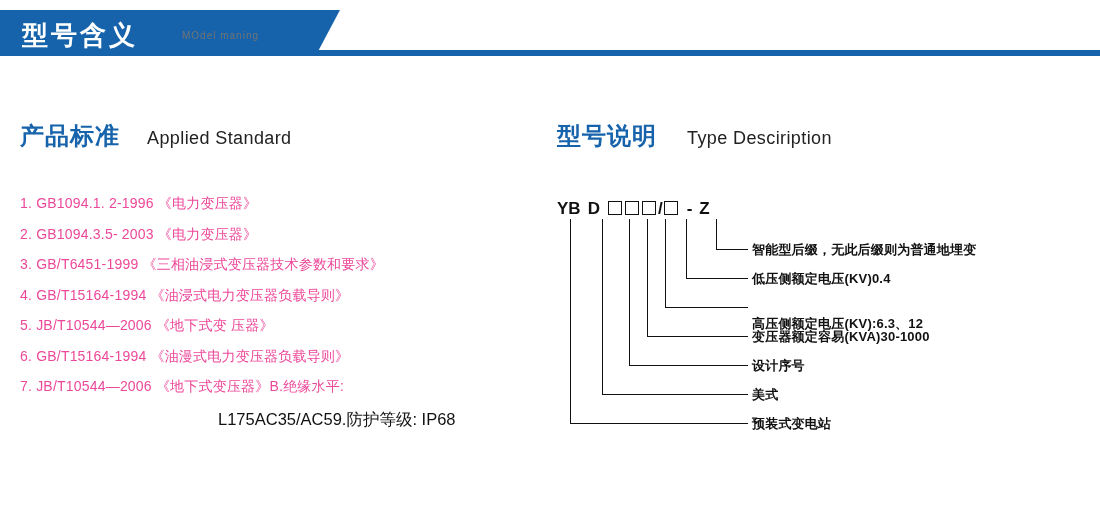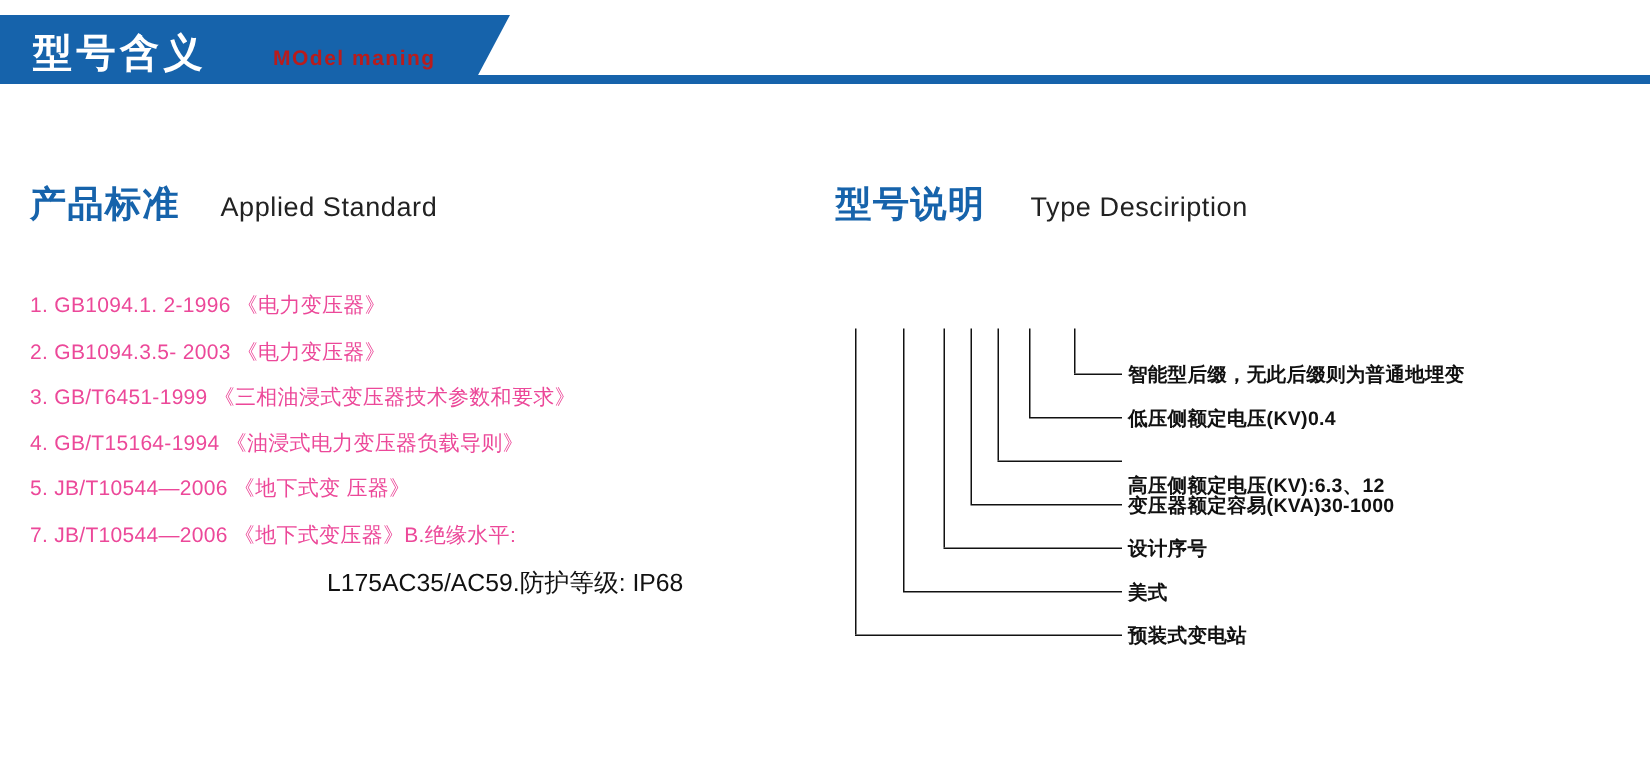--- a/index.html
+++ b/index.html
@@ -54,24 +54,23 @@
     position: absolute;
     left: 22px; top: 18px;
     font-size: 26px;
     font-weight: bold;
     color: #ffffff;
     letter-spacing: 3px;
   }
   .header-en {
     position: absolute;
     left: 182px; top: 30px;
-    font-size: 14px;
-    color: #b91c1c;
+    font-size: 10px;
+    color: #737373;
     letter-spacing: 1px;
-    font-weight: bold;
   }
 
   
   .sec-title-cn {
     position: absolute;
     font-size: 24px;
     font-weight: bold;
     color: #1663ab;
     letter-spacing: 1px;
   }
@@ -168,29 +167,33 @@
 
 <div class="sec-title-cn" id="std-title-cn">产品标准</div>
 <div class="sec-title-en" id="std-title-en">Applied Standard</div>
 
 <div class="std-list">
   <div class="std-item">1. GB1094.1. 2-1996 《电力变压器》</div>
   <div class="std-item">2. GB1094.3.5- 2003 《电力变压器》</div>
   <div class="std-item">3. GB/T6451-1999  《三相油浸式变压器技术参数和要求》</div>
   <div class="std-item">4. GB/T15164-1994 《油浸式电力变压器负载导则》</div>
   <div class="std-item">5. JB/T10544—2006 《地下式变 压器》</div>
+  <div class="std-item">6. GB/T15164-1994 《油漫式电力变压器负载导则》</div>
   <div class="std-item">7. JB/T10544—2006 《地下式变压器》B.绝缘水平:</div>
   <div class="std-item-cont">L175AC35/AC59.防护等级: IP68</div>
 </div>
 
 <div class="sec-title-cn" id="type-title-cn">型号说明</div>
 <div class="sec-title-en" id="type-title-en">Type Desciription</div>
 
 <div class="type-zone">
 
+  <div class="code-row">
+    <span>YB</span><span class="sp"></span><span>D</span><span class="sp"></span><span class="box"></span><span class="box"></span><span class="box"></span><span>/</span><span class="box"></span><span class="sp"></span><span>-</span><span class="sp"></span><span>Z</span>
+  </div>
 
   <div class="vline" style="left:176px; top:34px; height:30px;"></div>
   <div class="hline" style="left:176px; top:64px; width:32px;"></div>
 
   <div class="vline" style="left:146px; top:34px; height:59px;"></div>
   <div class="hline" style="left:146px; top:93px; width:62px;"></div>
 
   <div class="vline" style="left:125px; top:34px; height:88px;"></div>
   <div class="hline" style="left:125px; top:122px; width:83px;"></div>
 

